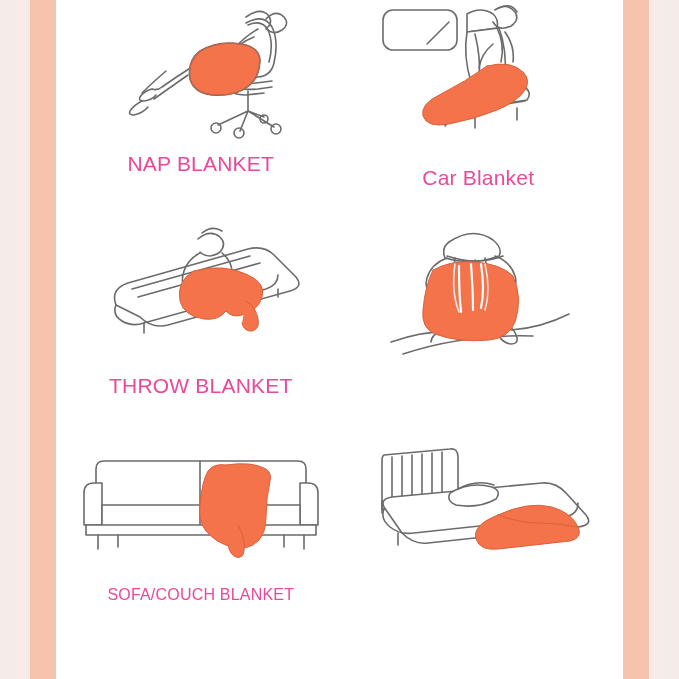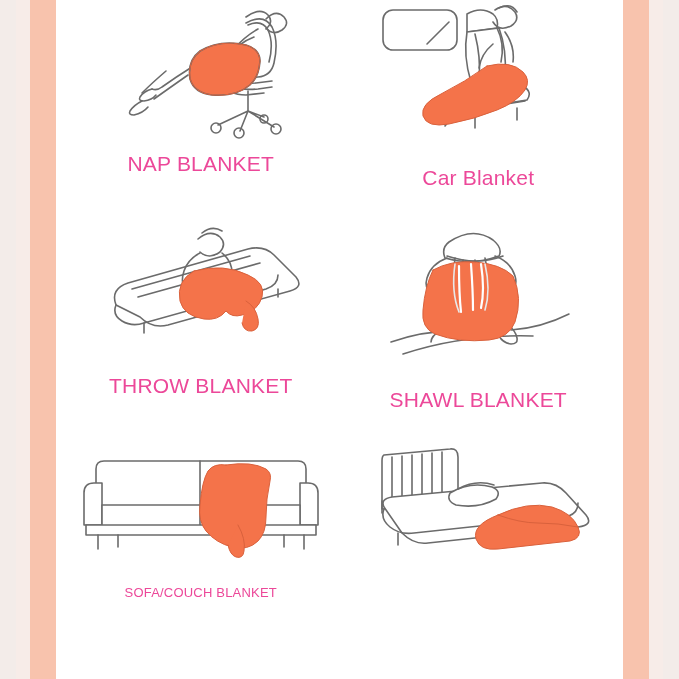--- a/index.html
+++ b/index.html
@@ -68,21 +68,21 @@
   .art svg { display: block; }
   .caption {
     margin-top: 6px;
     font-size: 21px;
     color: #ec4899;
     letter-spacing: .2px;
     text-align: center;
     line-height: 1.1;
     white-space: nowrap;
   }
-  .caption.small { font-size: 13px; }
+  .caption.small { font-size: 16px; }
   .r1 .art { height: 142px; }
   .r2 .art { height: 150px; }
   .r3 .art { height: 125px; }
   .r3 .caption { margin-top: 14px; }
   .r2 .caption { margin-top: 12px; }
 </style>
 </head>
 <body>
 
 <div class="page">
@@ -209,21 +209,20 @@
 
             <path d="M140 96 q12 6 14 16 q1 6 -6 6 q-8 -1 -12 -8"></path>
             <path d="M78 104 q-10 6 -10 12"></path>
 
             <path d="M70 44 q18 -10 42 -8 q26 2 38 14 q10 22 2 46 q-6 16 -26 18 q-30 3 -54 -6 q-14 -6 -12 -24 q2 -24 10 -40 z" fill="#f4734a" stroke="#d9613c" stroke-width="1"></path>
 
             <path d="M92 38 q-4 28 4 48 M122 38 q6 26 0 46" stroke="#e8e8e8"></path>
             <path d="M96 40 q0 28 2 46 M108 38 q2 28 2 46 M118 38 q4 26 0 44" stroke="#ffffff" stroke-width="2.2"></path>
           </svg>
         </div>
-        <div class="caption">SHAWL BLANKET</div>
       </div>
 
       <div class="cell r3">
         <div class="art">
           <svg width="250" height="125" viewBox="0 0 250 125" fill="none" stroke="#6b6b6b" stroke-width="1.6" stroke-linecap="round" stroke-linejoin="round">
 
             <path d="M20 22 q0 -8 8 -8 l194 0 q8 0 8 8 l0 38 l-210 0 z" fill="#ffffff"></path>
 
             <path d="M124 14 l0 46"></path>
 

